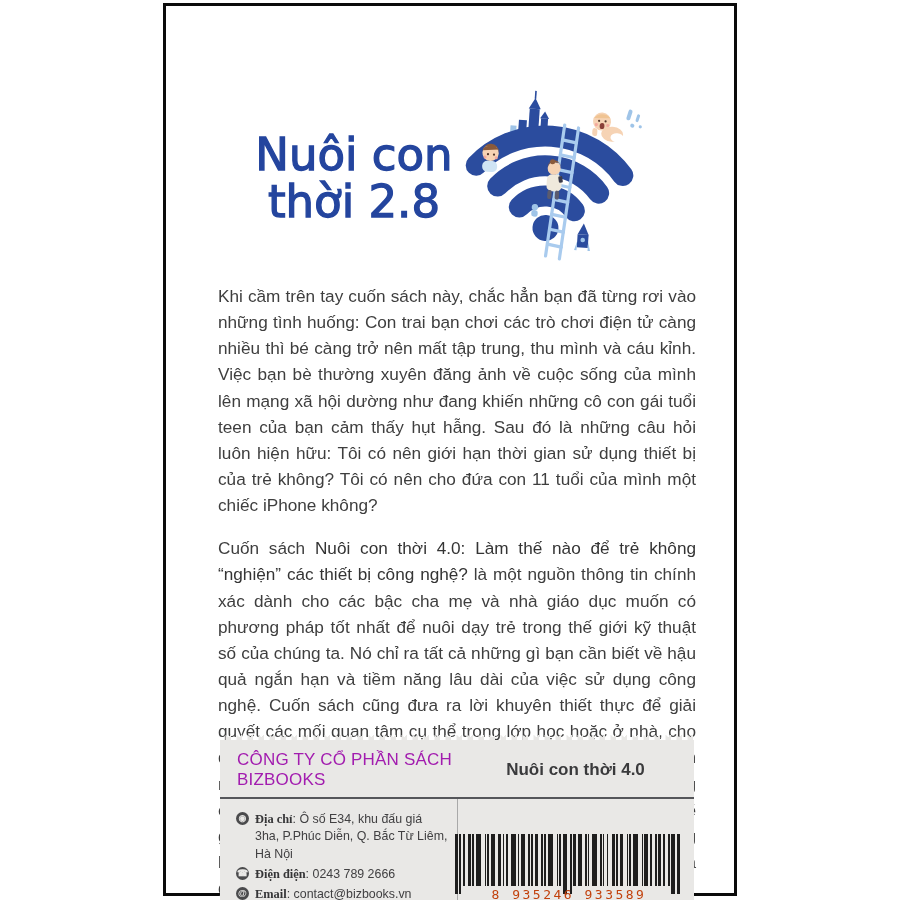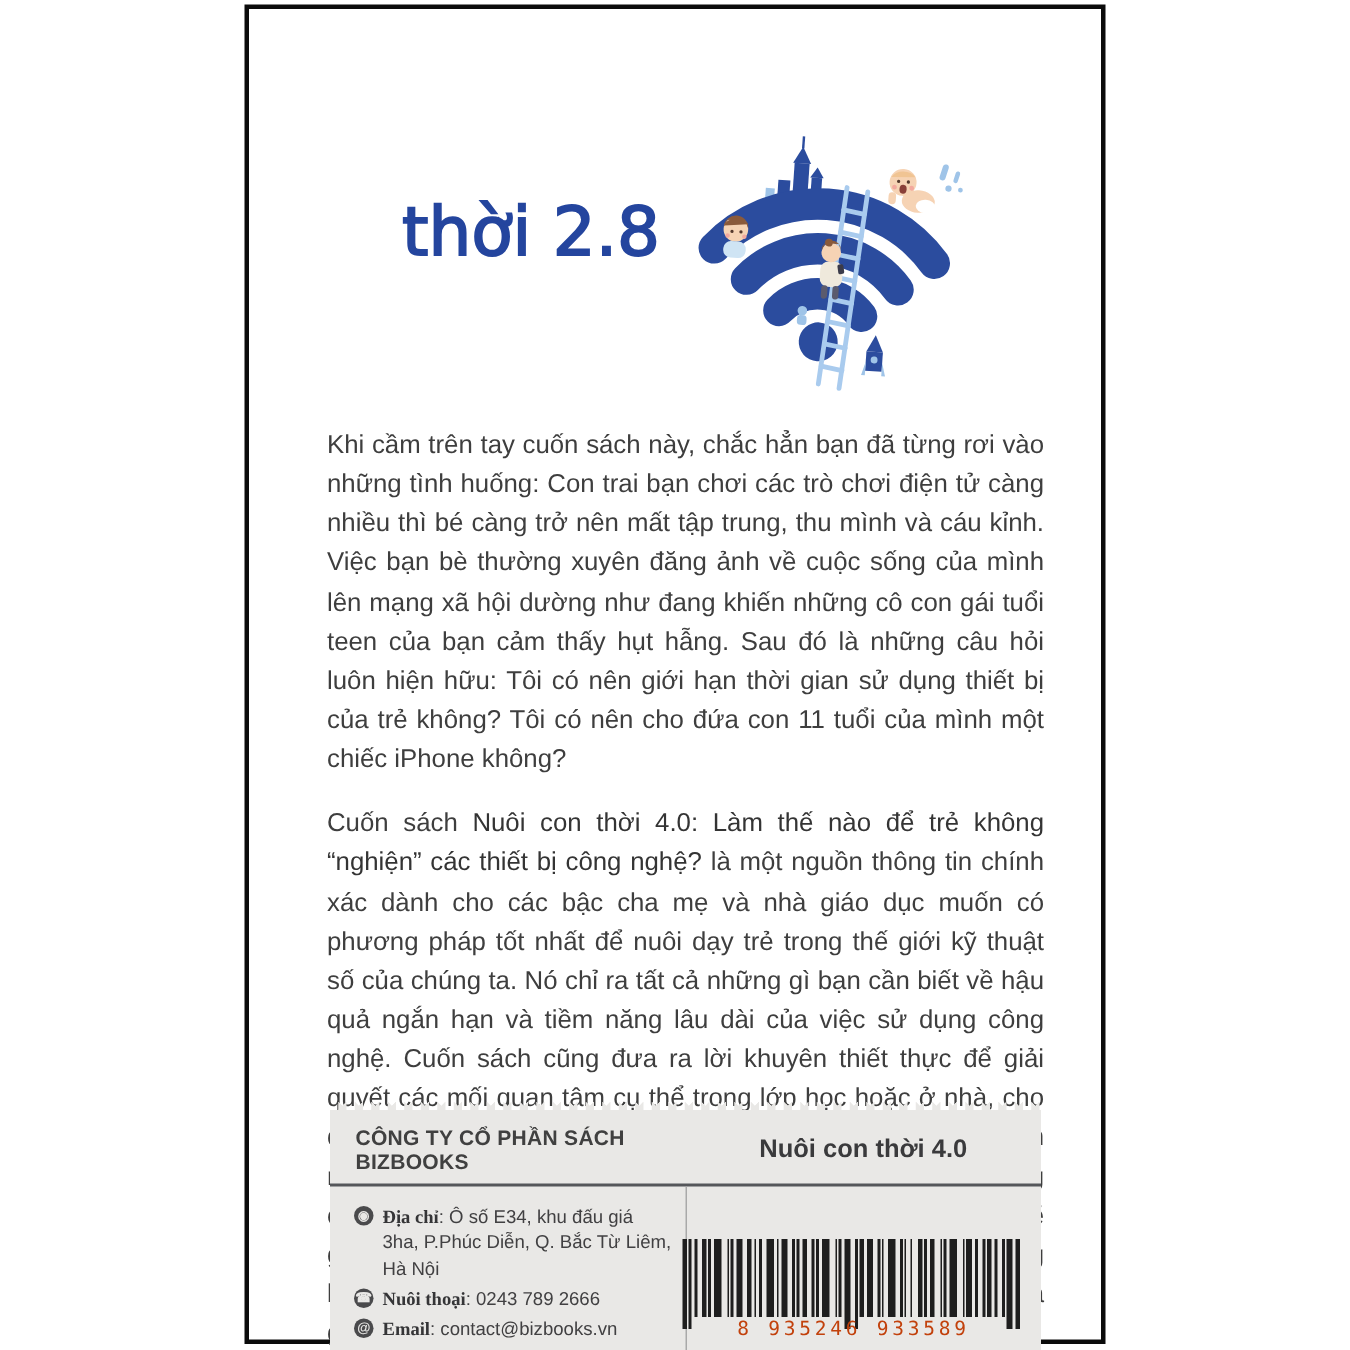--- a/index.html
+++ b/index.html
@@ -24,21 +24,21 @@
   .desc p{margin:0 0 17px 0;}
   .desc .b{font-weight:normal;color:#343434;}
 
   
   .footer{position:absolute;left:54px;top:734px;width:474px;background:#e9e8e6;}
   .footer::before{content:"";position:absolute;top:-6px;left:0;right:0;height:6px;
     background-image:linear-gradient(-45deg,#e9e8e6 4px,transparent 0),
                      linear-gradient(45deg,#e9e8e6 4px,transparent 0);
     background-size:11px 6px;background-repeat:repeat-x;background-position:0 0,5.5px 0;}
   .f-head{display:flex;align-items:center;padding:10px 0 7px 0;border-bottom:2px solid #55565a;}
-  .f-company{flex:1;padding-left:17px;font-size:14px;font-weight:bold;color:#404040;letter-spacing:.2px;}
+  .f-company{flex:1;padding-left:17px;font-size:17px;font-weight:normal;color:#a21caf;letter-spacing:.2px;}
   .f-book{width:50%;text-align:center;font-size:17px;font-weight:bold;color:#3a3a3c;}
   .f-body{display:flex;align-items:stretch;}
   .f-left{width:50%;box-sizing:border-box;padding:9px 8px 10px 16px;}
   .f-right{width:50%;box-sizing:border-box;border-left:1px solid #a9a9a9;
     display:flex;align-items:center;justify-content:center;gap:14px;padding:8px 6px;}
   .c-row{display:flex;margin:3px 0;font-size:12.4px;line-height:1.4;color:#414042;}
   .c-icon{flex:0 0 13px;height:13px;margin:1px 6px 0 0;border-radius:50%;background:#4a4a4c;
     color:#e9e8e6;font-size:9px;line-height:13px;text-align:center;font-weight:bold;}
   .c-text b{font-weight:bold;color:#353537;font-family:Liberation Serif, serif;}
   .ean{position:relative;text-align:center;}
@@ -51,20 +51,21 @@
     repeating-linear-gradient(to bottom,#3f3f41 0 2px,transparent 2px 4px,
       #3f3f41 4px 7px,transparent 7px 9px);}
 </style>
 </head>
 <body>
 
 <div class="stage">
   <div class="cover">
 
     <div class="title-block">
+      <div class="title-line">Nuôi con</div>
       <div class="title-line">thời 2.8</div>
     </div>
 
     <div class="wifi-wrap">
       <svg width="244" height="188" viewBox="0 0 244 188">
         <g transform="rotate(4 112 110)">
 
           <g fill="#2b4c9e">
             <rect x="78" y="40" width="8" height="14"></rect>
             <rect x="88" y="28" width="10" height="26"></rect>
@@ -165,21 +166,21 @@
         <div class="f-book">Nuôi con thời 4.0</div>
       </div>
       <div class="f-body">
         <div class="f-left" id="contact-list">
             <div class="c-row">
               <span class="c-icon">◉</span>
               <span class="c-text"><b>Địa chỉ</b>: Ô số E34, khu đấu giá 3ha, P.Phúc Diễn, Q. Bắc Từ Liêm, Hà Nội</span>
             </div>
             <div class="c-row">
               <span class="c-icon">☎</span>
-              <span class="c-text"><b>Nuôi thoại</b>: 0243 789 2666</span>
+              <span class="c-text"><b>Điện điện</b>: 0243 789 2666</span>
             </div>
             <div class="c-row">
               <span class="c-icon">@</span>
               <span class="c-text"><b>Email</b>: contact@bizbooks.vn</span>
             </div>
             <div class="c-row">
               <span class="c-icon">⊕</span>
               <span class="c-text"><b>Web</b>: www.bizbooks.vn</span>
             </div>
           </div>

